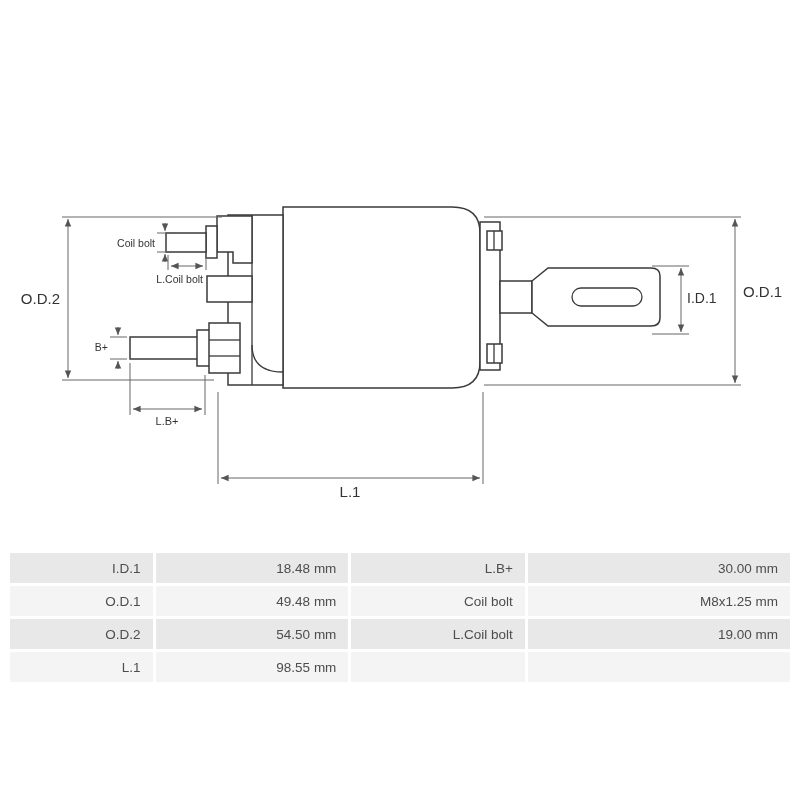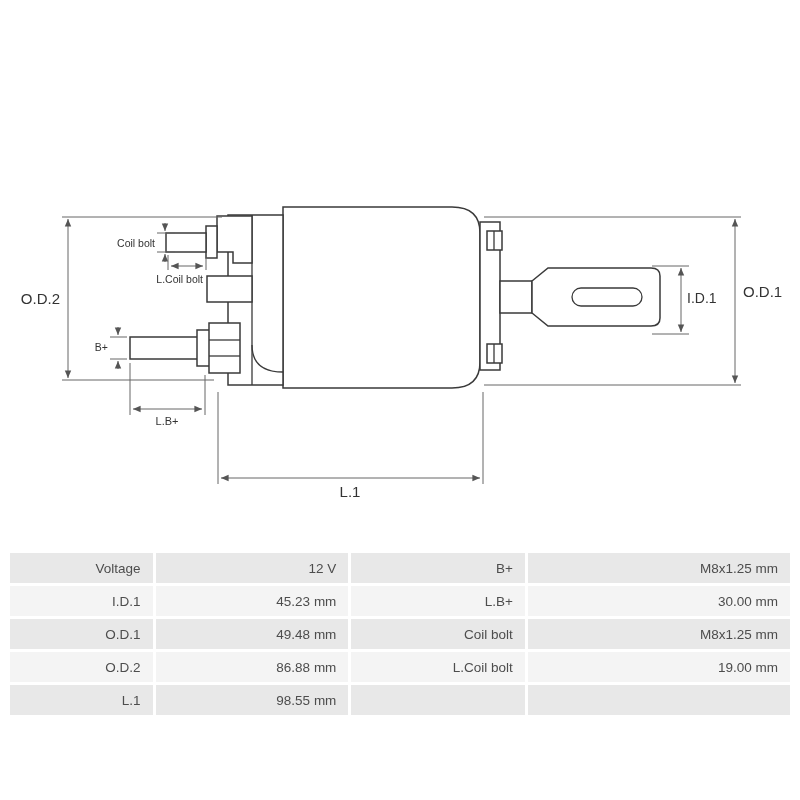--- a/index.html
+++ b/index.html
@@ -168,40 +168,34 @@
 
   <table class="specs">
     <colgroup>
       <col style="width:18.5%">
       <col style="width:25%">
       <col style="width:22.5%">
       <col style="width:34%">
     </colgroup>
     <tbody>
       <tr>
-        <td>Voltage</td>
-        <td>12 V</td>
-        <td>B+</td>
-        <td>M8x1.25 mm</td>
-      </tr>
-      <tr>
         <td>I.D.1</td>
-        <td>45.23 mm</td>
+        <td>18.48 mm</td>
         <td>L.B+</td>
         <td>30.00 mm</td>
       </tr>
       <tr>
         <td>O.D.1</td>
         <td>49.48 mm</td>
         <td>Coil bolt</td>
         <td>M8x1.25 mm</td>
       </tr>
       <tr>
         <td>O.D.2</td>
-        <td>86.88 mm</td>
+        <td>54.50 mm</td>
         <td>L.Coil bolt</td>
         <td>19.00 mm</td>
       </tr>
       <tr>
         <td>L.1</td>
         <td>98.55 mm</td>
         <td class="blank"></td>
         <td class="blank"></td>
       </tr>
     </tbody>

